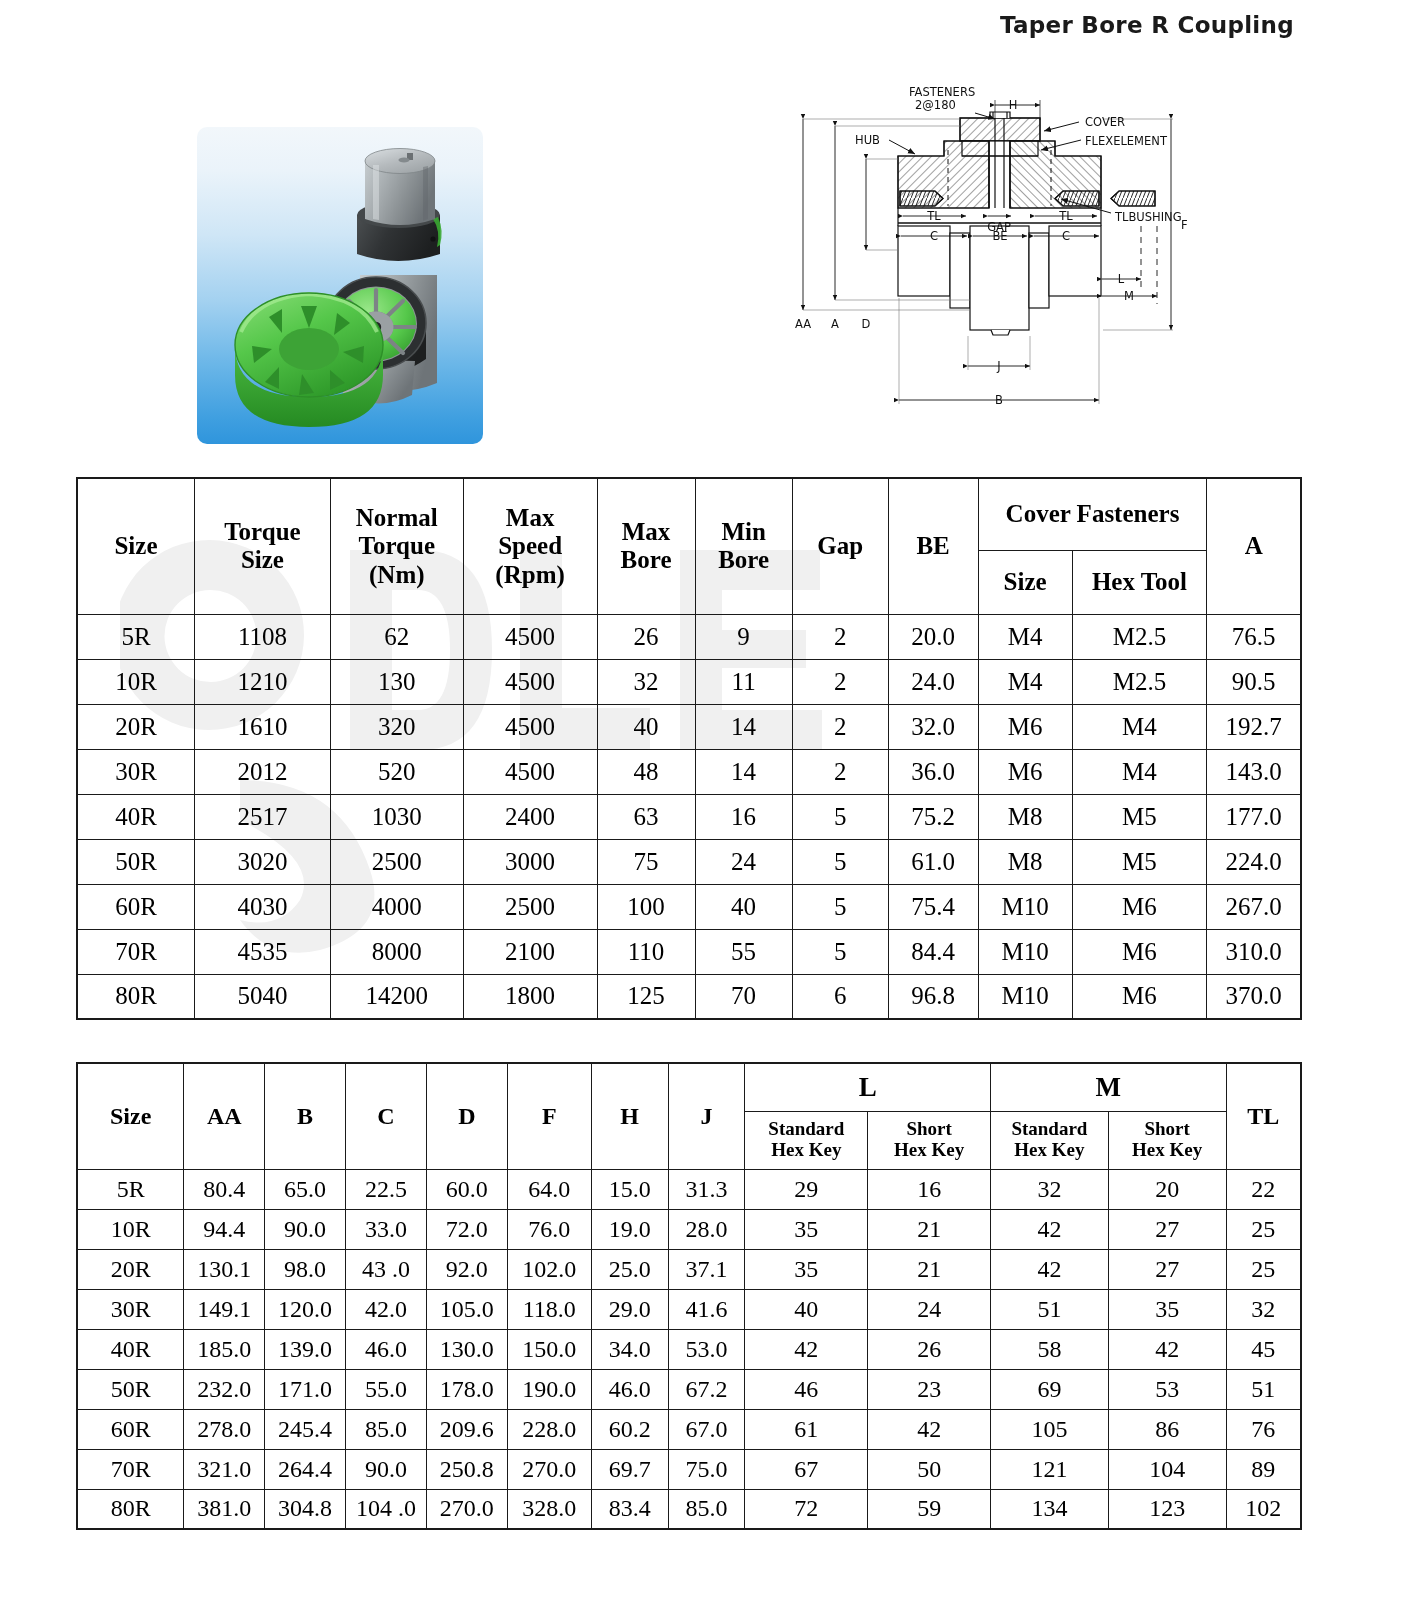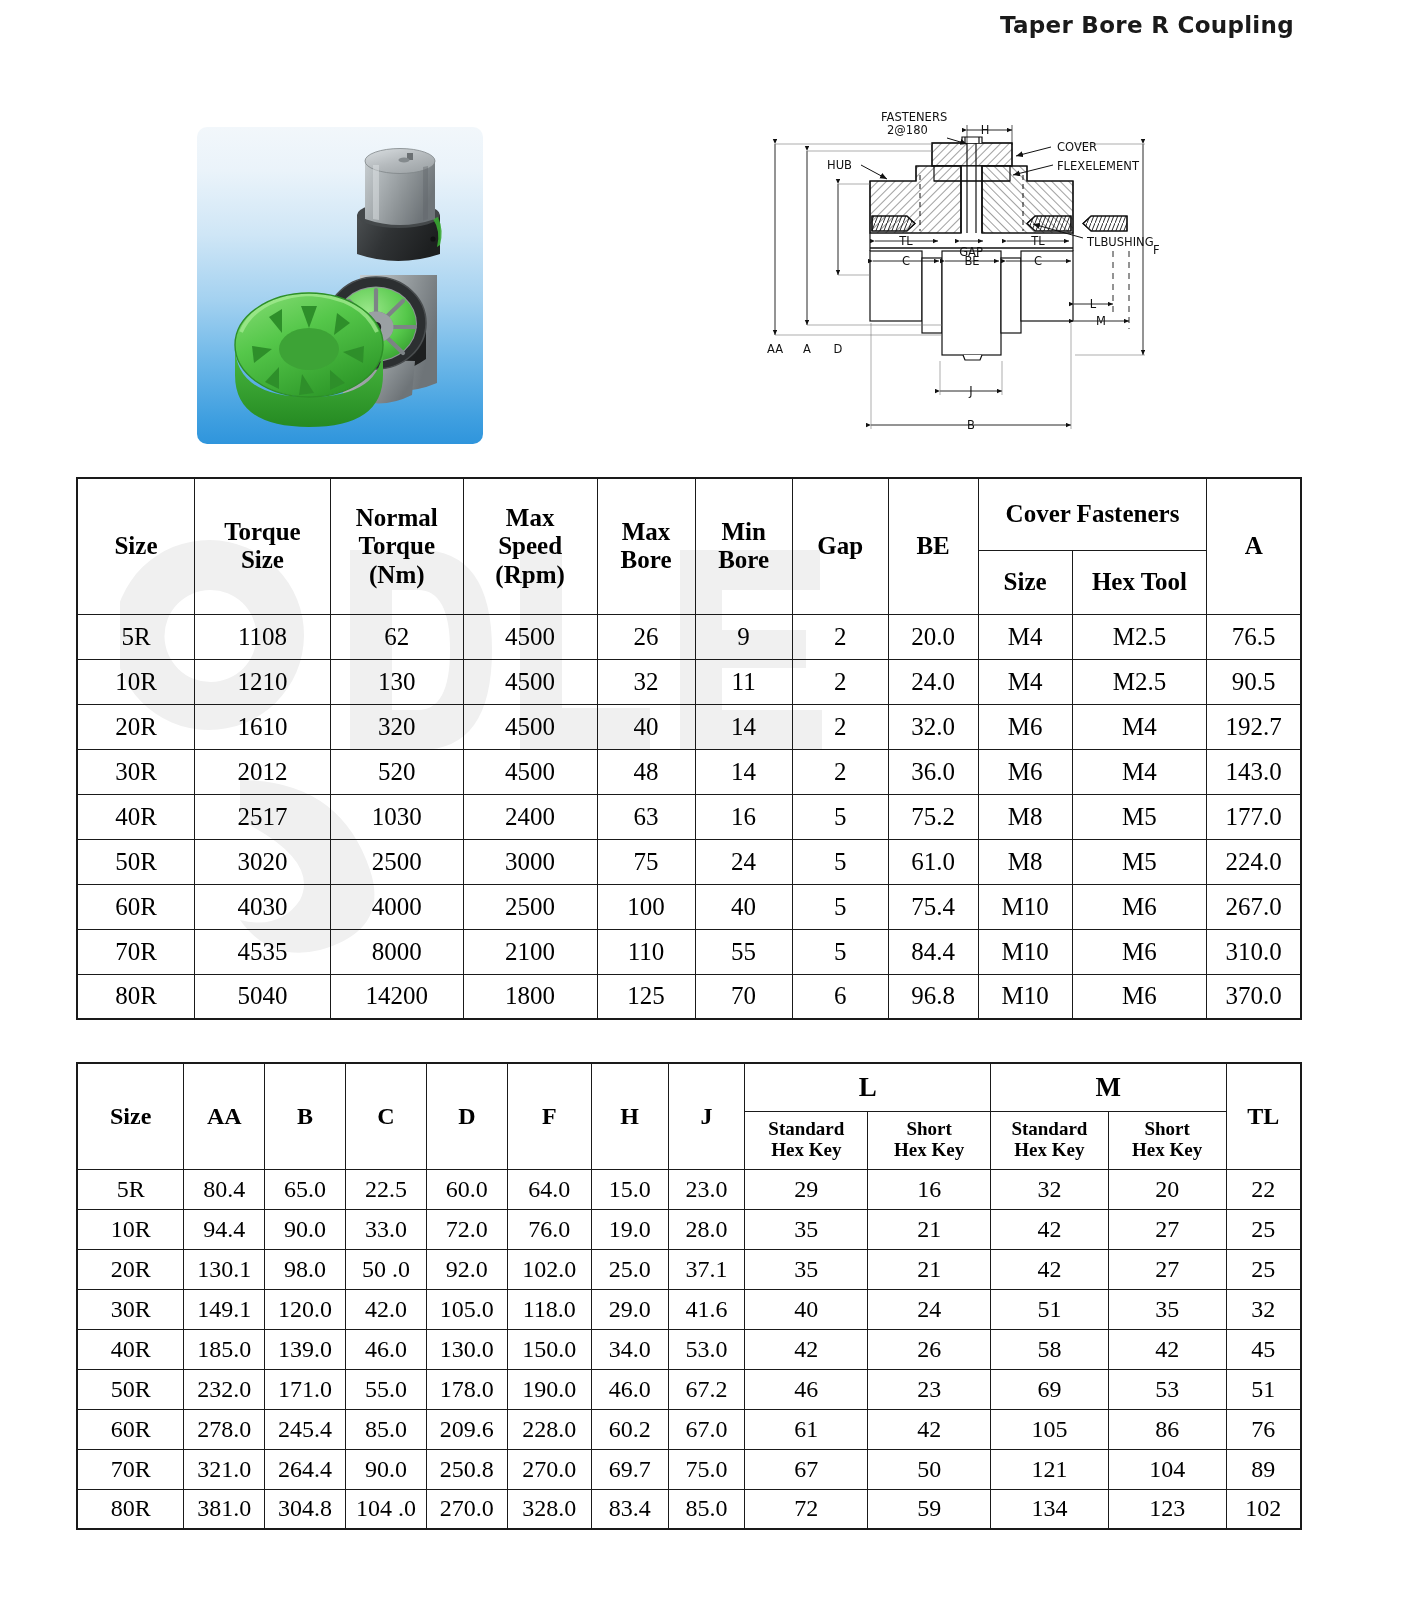--- a/index.html
+++ b/index.html
@@ -37,22 +37,22 @@
     overflow: hidden;
     background: linear-gradient(180deg,
         #f2f7fb 0%, #eaf3fa 14%, #cfe6f6 34%,
         #a3d1f0 55%, #6ab6e8 75%, #3f9fe0 92%, #2f95dc 100%);
   }
   #product-photo svg { display:block; width:100%; height:100%; }
 
   
   #tech-drawing {
     position: absolute;
-    left: 735px; top: 78px;
-    width: 440px; height: 375px; margin-top: 25px;
+    left: 763px; top: 78px;
+    width: 440px; height: 375px;
   }
   #tech-drawing svg { display: block; width: 100%; height: 100%; }
 
   
   #watermark {
     position: absolute;
     left: 120px; top: 480px;
     width: 760px; height: 560px;
     pointer-events: none;
     opacity: 1;
@@ -580,21 +580,21 @@
   </thead>
   <tbody id="dims-body">
       <tr>
         <td>5R</td>
         <td>80.4</td>
         <td>65.0</td>
         <td>22.5</td>
         <td>60.0</td>
         <td>64.0</td>
         <td>15.0</td>
-        <td>23.0</td>
+        <td>31.3</td>
         <td>29</td>
         <td>16</td>
         <td>32</td>
         <td>20</td>
         <td>22</td>
       </tr>
       <tr>
         <td>10R</td>
         <td>94.4</td>
         <td>90.0</td>
@@ -606,21 +606,21 @@
         <td>35</td>
         <td>21</td>
         <td>42</td>
         <td>27</td>
         <td>25</td>
       </tr>
       <tr>
         <td>20R</td>
         <td>130.1</td>
         <td>98.0</td>
-        <td>50 .0</td>
+        <td>43 .0</td>
         <td>92.0</td>
         <td>102.0</td>
         <td>25.0</td>
         <td>37.1</td>
         <td>35</td>
         <td>21</td>
         <td>42</td>
         <td>27</td>
         <td>25</td>
       </tr>

